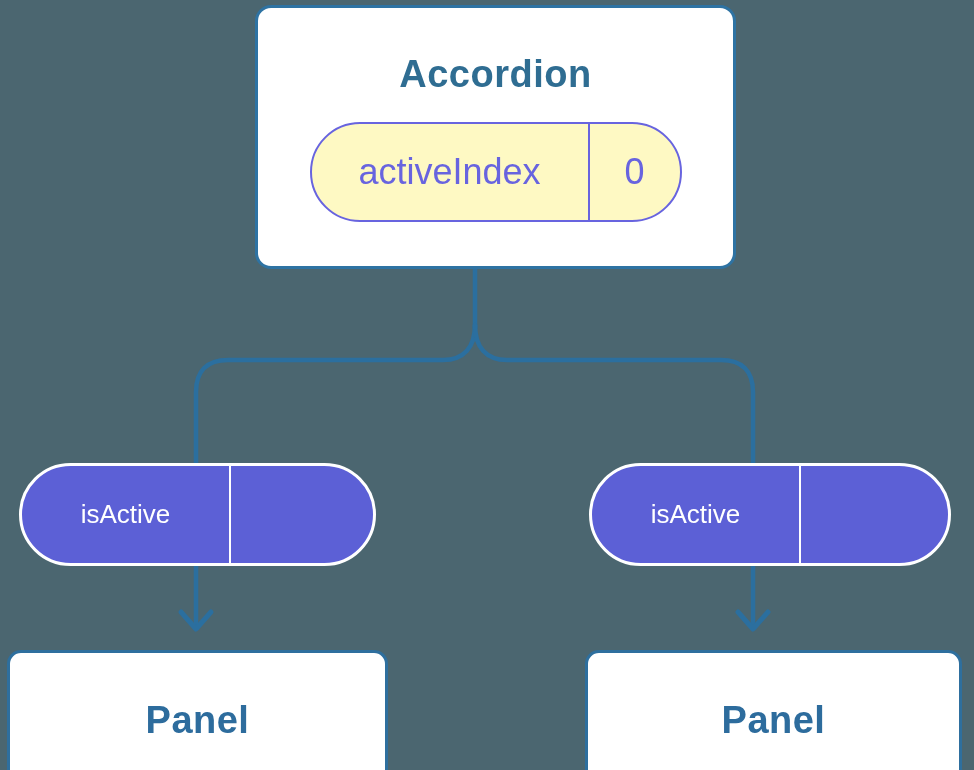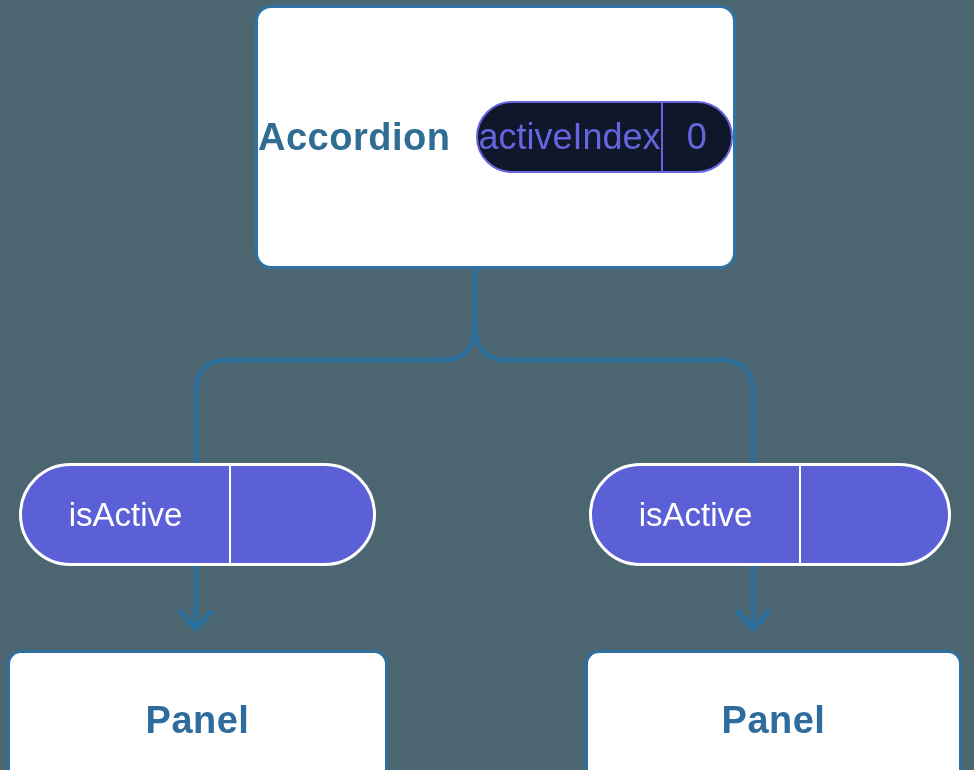--- a/index.html
+++ b/index.html
@@ -26,41 +26,41 @@
 
   
   .root-card {
     left: 255px; top: 5px;
     width: 481px; height: 264px;
     background: #ffffff;
     border: 3px solid #2E73A3;
     border-radius: 16px;
     box-sizing: border-box;
     display: flex;
-    flex-direction: row;
+    flex-direction: column;
     align-items: center;
     justify-content: center;
     gap: 26px;
     z-index: 2;
   }
   .root-title {
     font-size: 38px;
     font-weight: 700;
     color: #2F6D92;
     line-height: 44px;
     letter-spacing: 0.5px;
   }
   .state-pill {
-    width: 372px; height: 72px;
+    width: 372px; height: 100px;
     box-sizing: border-box;
     border: 2px solid #6864DF;
     border-radius: 50px;
     display: flex;
     align-items: stretch;
-    background: #0f172a;
+    background: #fef9c3;
     overflow: hidden;
   }
   .state-pill .cell {
     display: flex;
     align-items: center;
     justify-content: center;
     font-size: 36px;
     color: #6864DF;
   }
   .state-pill .cell.key { flex: 1; }
@@ -80,21 +80,21 @@
     align-items: stretch;
     overflow: hidden;
     z-index: 3;
   }
   .prop-pill.left  { left: 19px;  top: 463px; width: 357px; }
   .prop-pill.right { left: 589px; top: 463px; width: 362px; }
   .prop-pill .cell {
     display: flex;
     align-items: center;
     justify-content: center;
-    font-size: 33px;
+    font-size: 26px;
     color: #ffffff;
   }
   .prop-pill .cell.key { width: 207px; border-right: 2.5px solid #ffffff; }
   .prop-pill .cell.val { flex: 1; }
 
   
   .panel-card {
     top: 650px;
     height: 140px;
     background: #ffffff;

